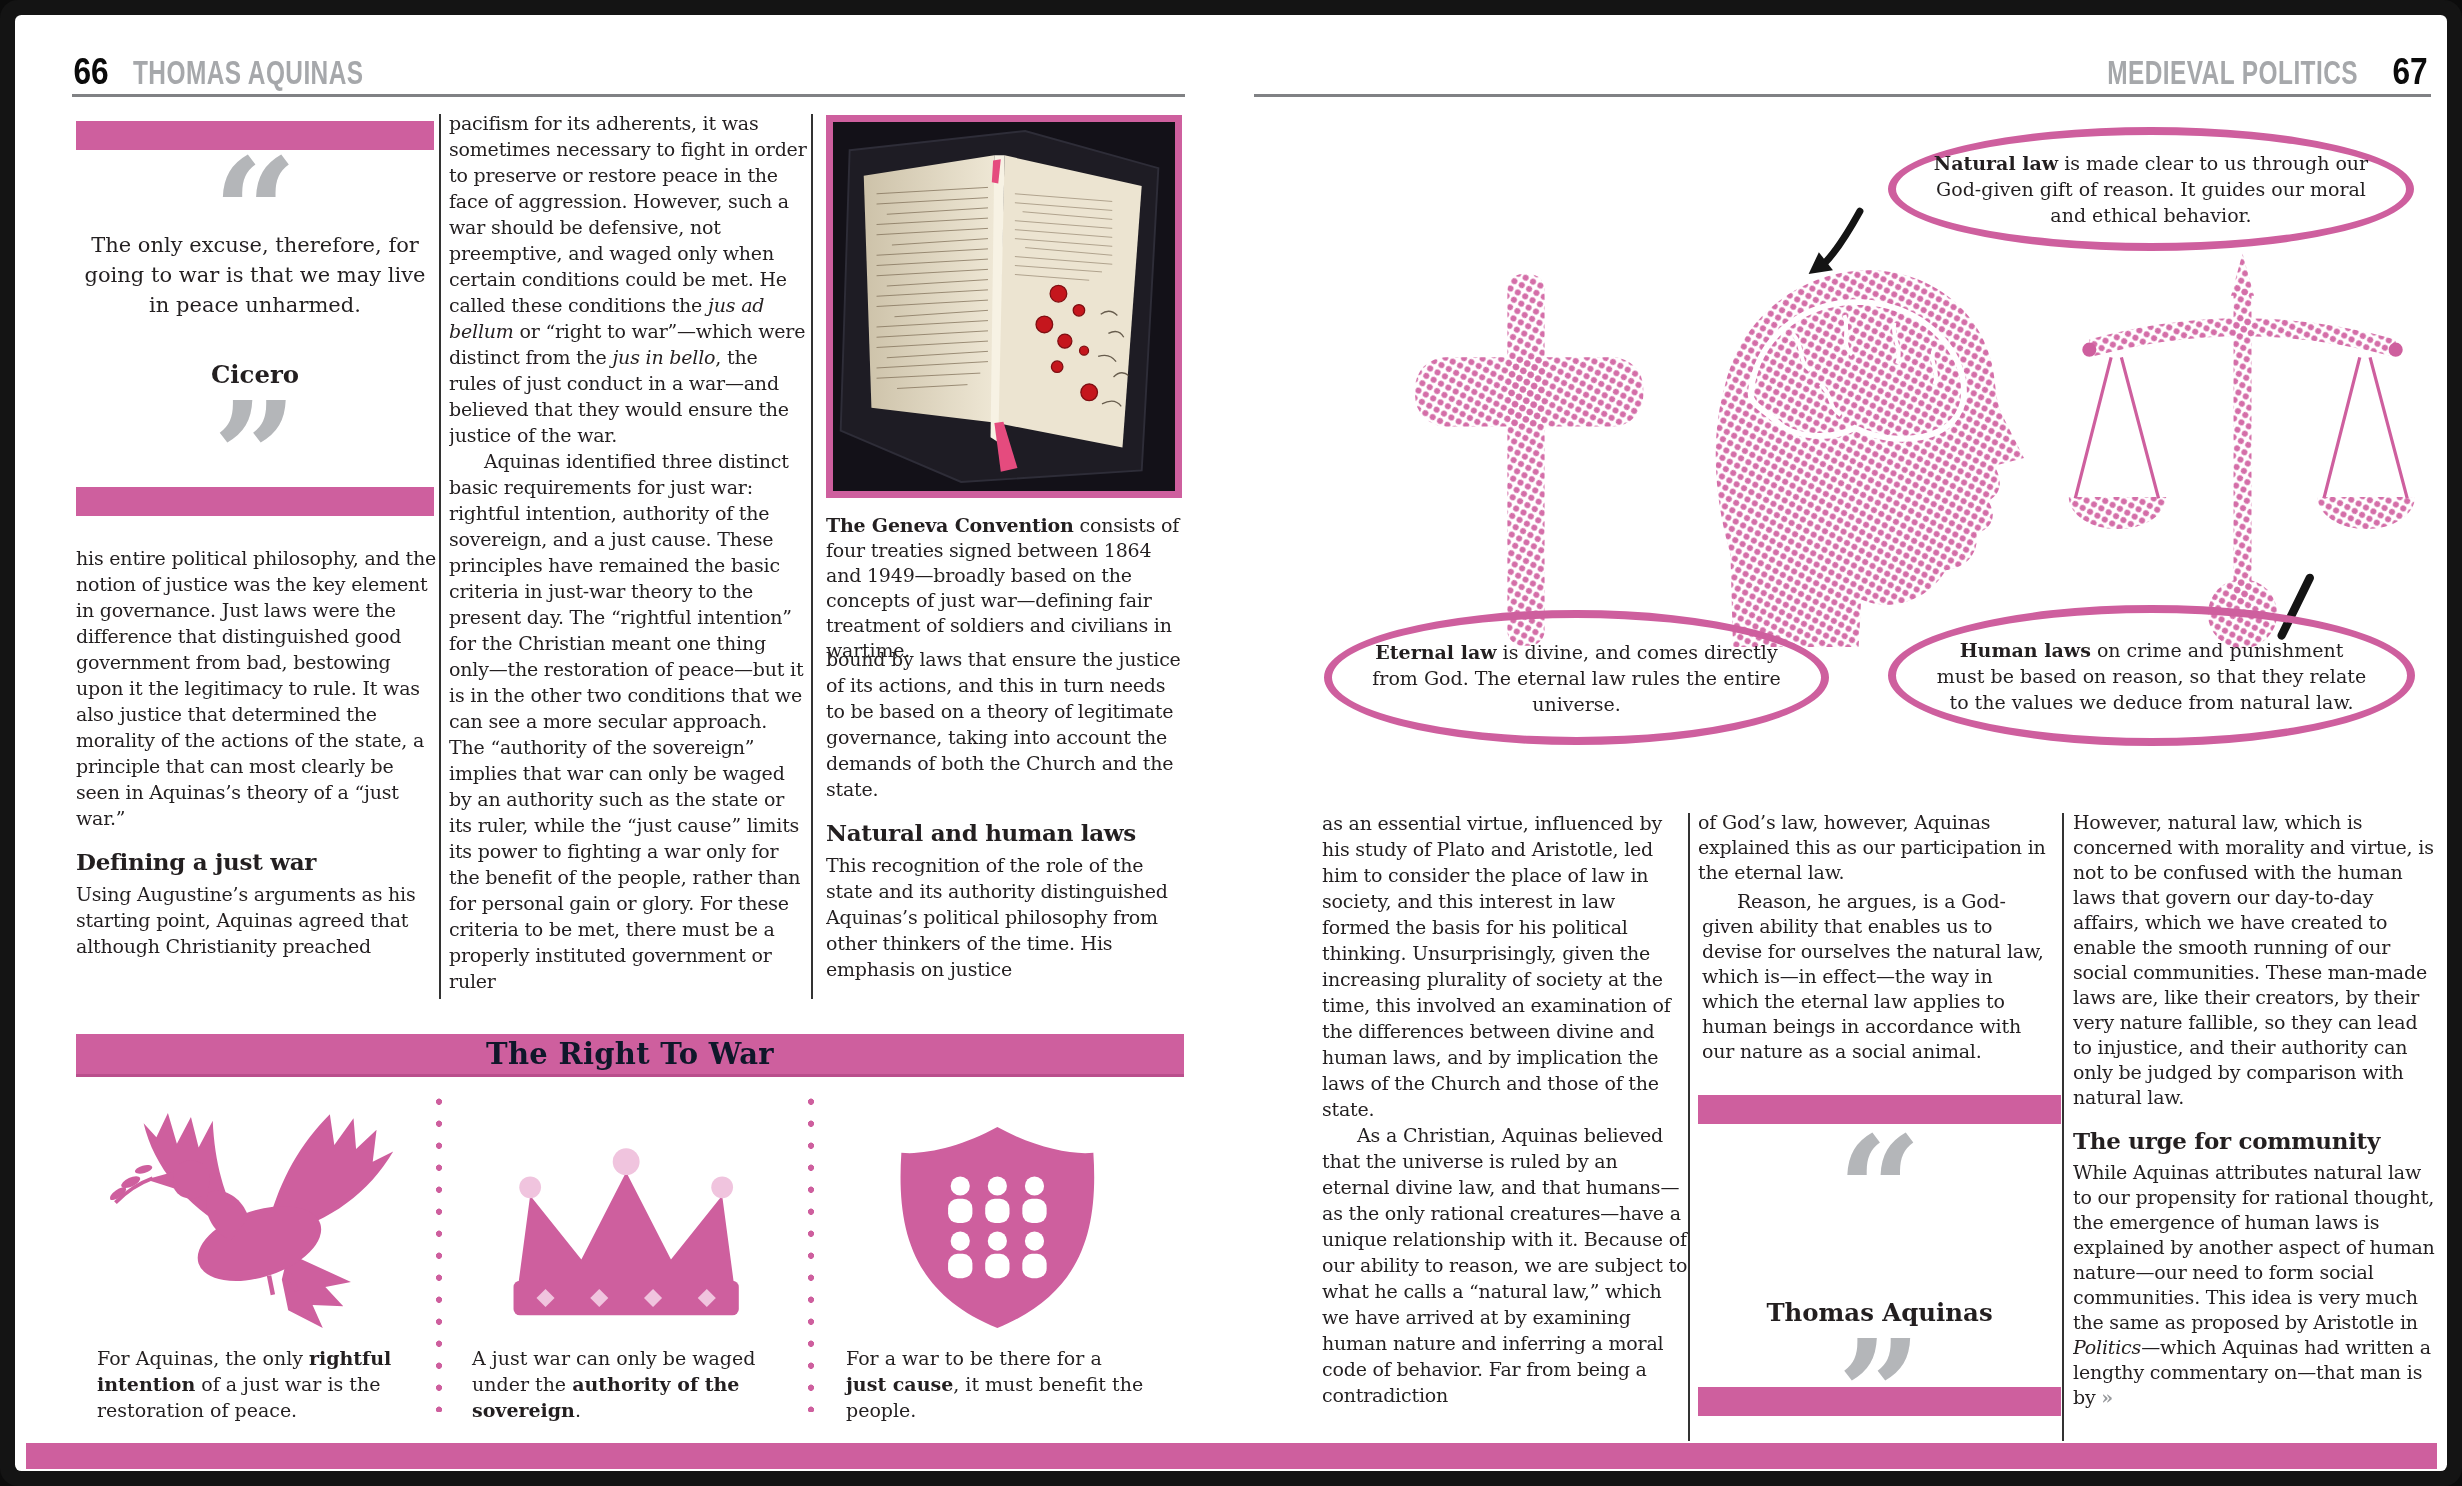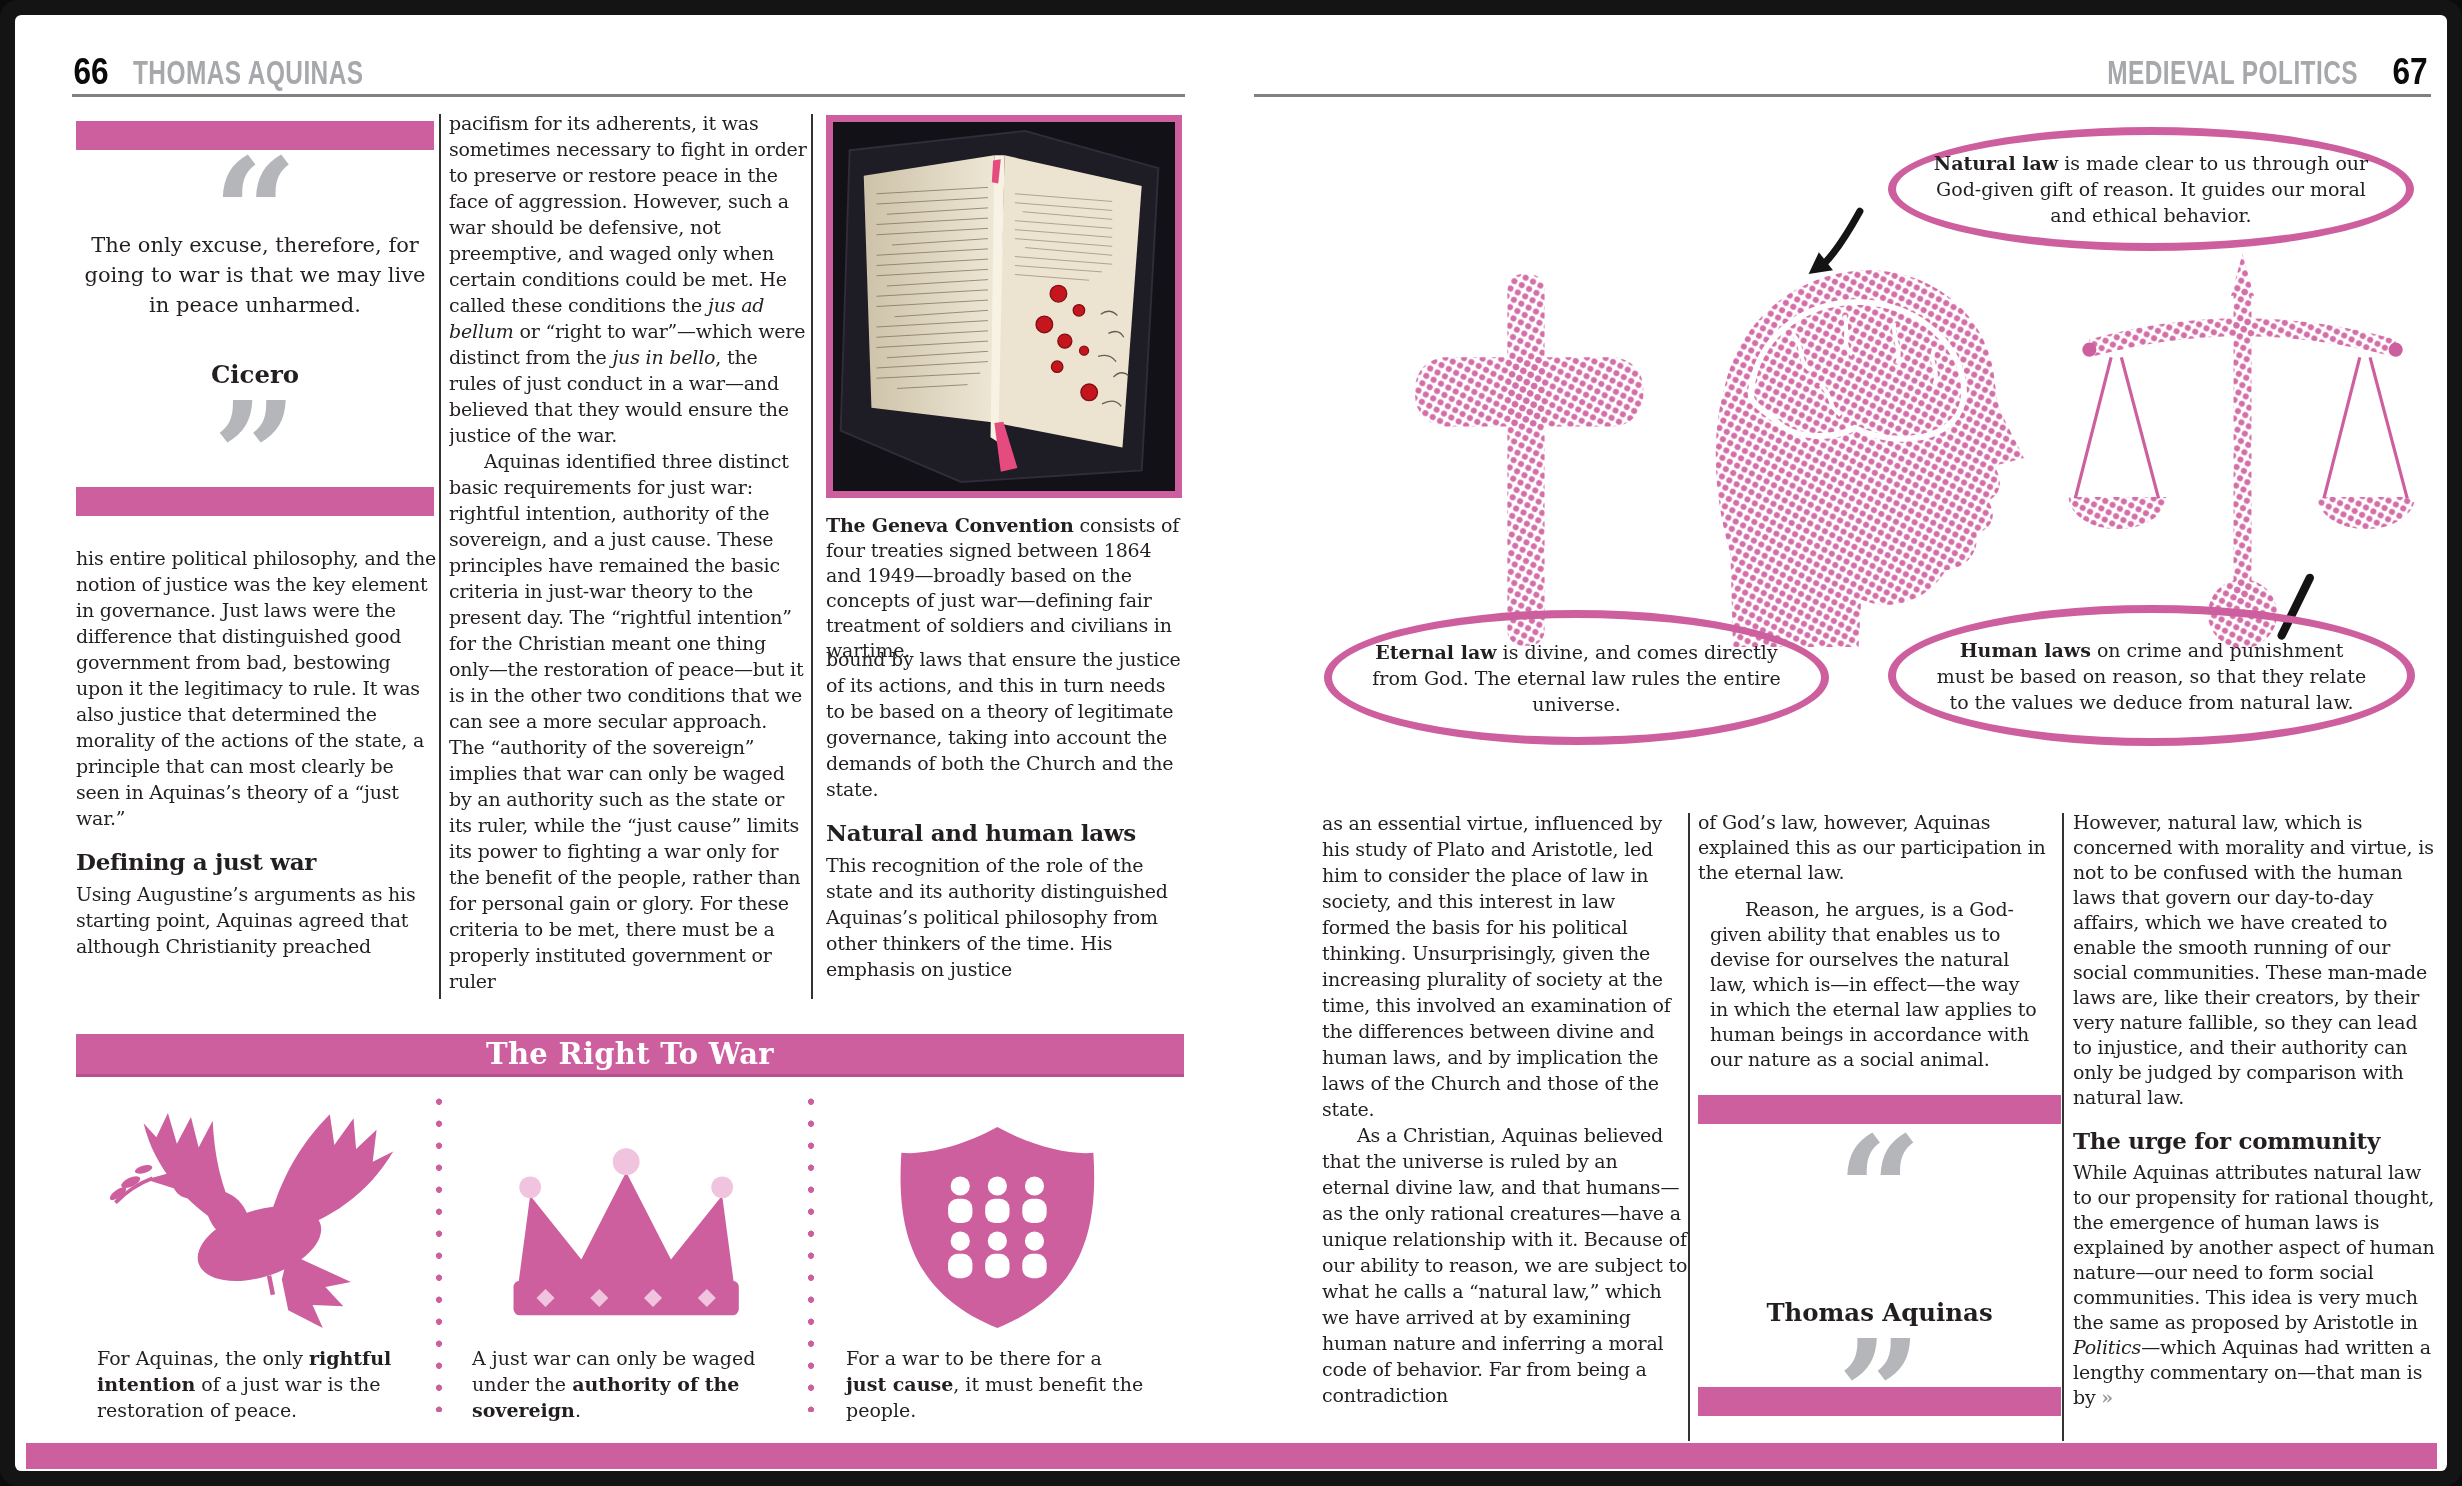--- a/index.html
+++ b/index.html
@@ -23,21 +23,21 @@
   .hrule{background:#808184;height:3.2px;}
   .vrule{background:#333333;width:1.9px;}
   .pinkbar{background:#ce5f9e;}
   .qmark{position:absolute;width:100%;text-align:center;font-family:"DejaVu Serif",serif;font-weight:bold;
          color:#b4b6b9;font-size:147px;line-height:1;}
   .qtext{position:absolute;width:100%;text-align:center;font-size:21px;line-height:30px;}
   .qattr{position:absolute;width:100%;text-align:center;font-size:24.4px;font-weight:bold;}
   .bubble{position:absolute;border:8.3px solid #ce5f9e;border-radius:50%;display:flex;align-items:center;
           justify-content:center;text-align:center;font-size:19px;line-height:26px;padding:0 37px;box-sizing:border-box;}
   .banner{background:#ce5f9e;border-bottom:3.8px solid #b94f8c;text-align:center;font-weight:bold;font-size:29px;
-          line-height:40px;color:#ffffff;letter-spacing:0.3px;}
+          line-height:40px;color:#0f172a;letter-spacing:0.3px;}
   .dotsep{width:6.4px;background-image:radial-gradient(circle 3.2px at 3.2px 7.7px,#ce5f9e 2.9px,rgba(0,0,0,0) 3.5px);
           background-size:6.4px 22px;background-repeat:repeat-y;}
   .photo{border:7.7px solid #ce5f9e;background:#131118;}
   svg{display:block;}
 </style>
 </head>
 <body>
 
 <div id="canvas">
   <div class="paper"></div>
@@ -267,21 +267,21 @@
   <div class="abs vrule" style="left:1688px;top:813px;height:628px;"></div>
   <div class="abs vrule" style="left:2062px;top:813px;height:628px;"></div>
 
   <div class="abs serif bt" style="left:1322px;top:810px;width:366px;height:634px;">
     <p>as an essential virtue, influenced by his study of Plato and Aristotle, led him to consider the place of law in society, and this interest in law formed the basis for his political thinking. Unsurprisingly, given the increasing plurality of society at the time, this involved an examination of the differences between divine and human laws, and by implication the laws of the Church and those of the state.</p>
     <p class="ind">As a Christian, Aquinas believed that the universe is ruled by an eternal divine law, and that humans—as the only rational creatures—have a unique relationship with it. Because of our ability to reason, we are subject to what he calls a “natural law,” which we have arrived at by examining human nature and inferring a moral code of behavior. Far from being a contradiction</p>
   </div>
 
   <div class="abs serif" style="left:1698px;top:810px;width:357px;height:282px;font-size:19px;line-height:25px;letter-spacing:-0.2px;overflow:hidden;">
     <p style="margin:0">of God’s law, however, Aquinas explained this as our participation in the eternal law.</p>
-    <p class="ind" style="margin:12px">Reason, he argues, is a God-given ability that enables us to devise for ourselves the natural law, which is—in effect—the way in which the eternal law applies to human beings in accordance with our nature as a social animal.</p>
+    <p class="ind" style="margin:4px">Reason, he argues, is a God-given ability that enables us to devise for ourselves the natural law, which is—in effect—the way in which the eternal law applies to human beings in accordance with our nature as a social animal.</p>
   </div>
 
   <div class="abs" style="left:1698px;top:1095px;width:363px;height:321px;">
     <div class="abs pinkbar" style="left:0;top:0;width:363px;height:29px;"></div>
     <div class="qmark" style="top:23px;">“</div>
     <div class="qattr serif" style="top:203px;">Thomas Aquinas</div>
     <div class="qmark" style="top:226px;">”</div>
     <div class="abs pinkbar" style="left:0;top:292px;width:363px;height:29px;"></div>
   </div>
 

